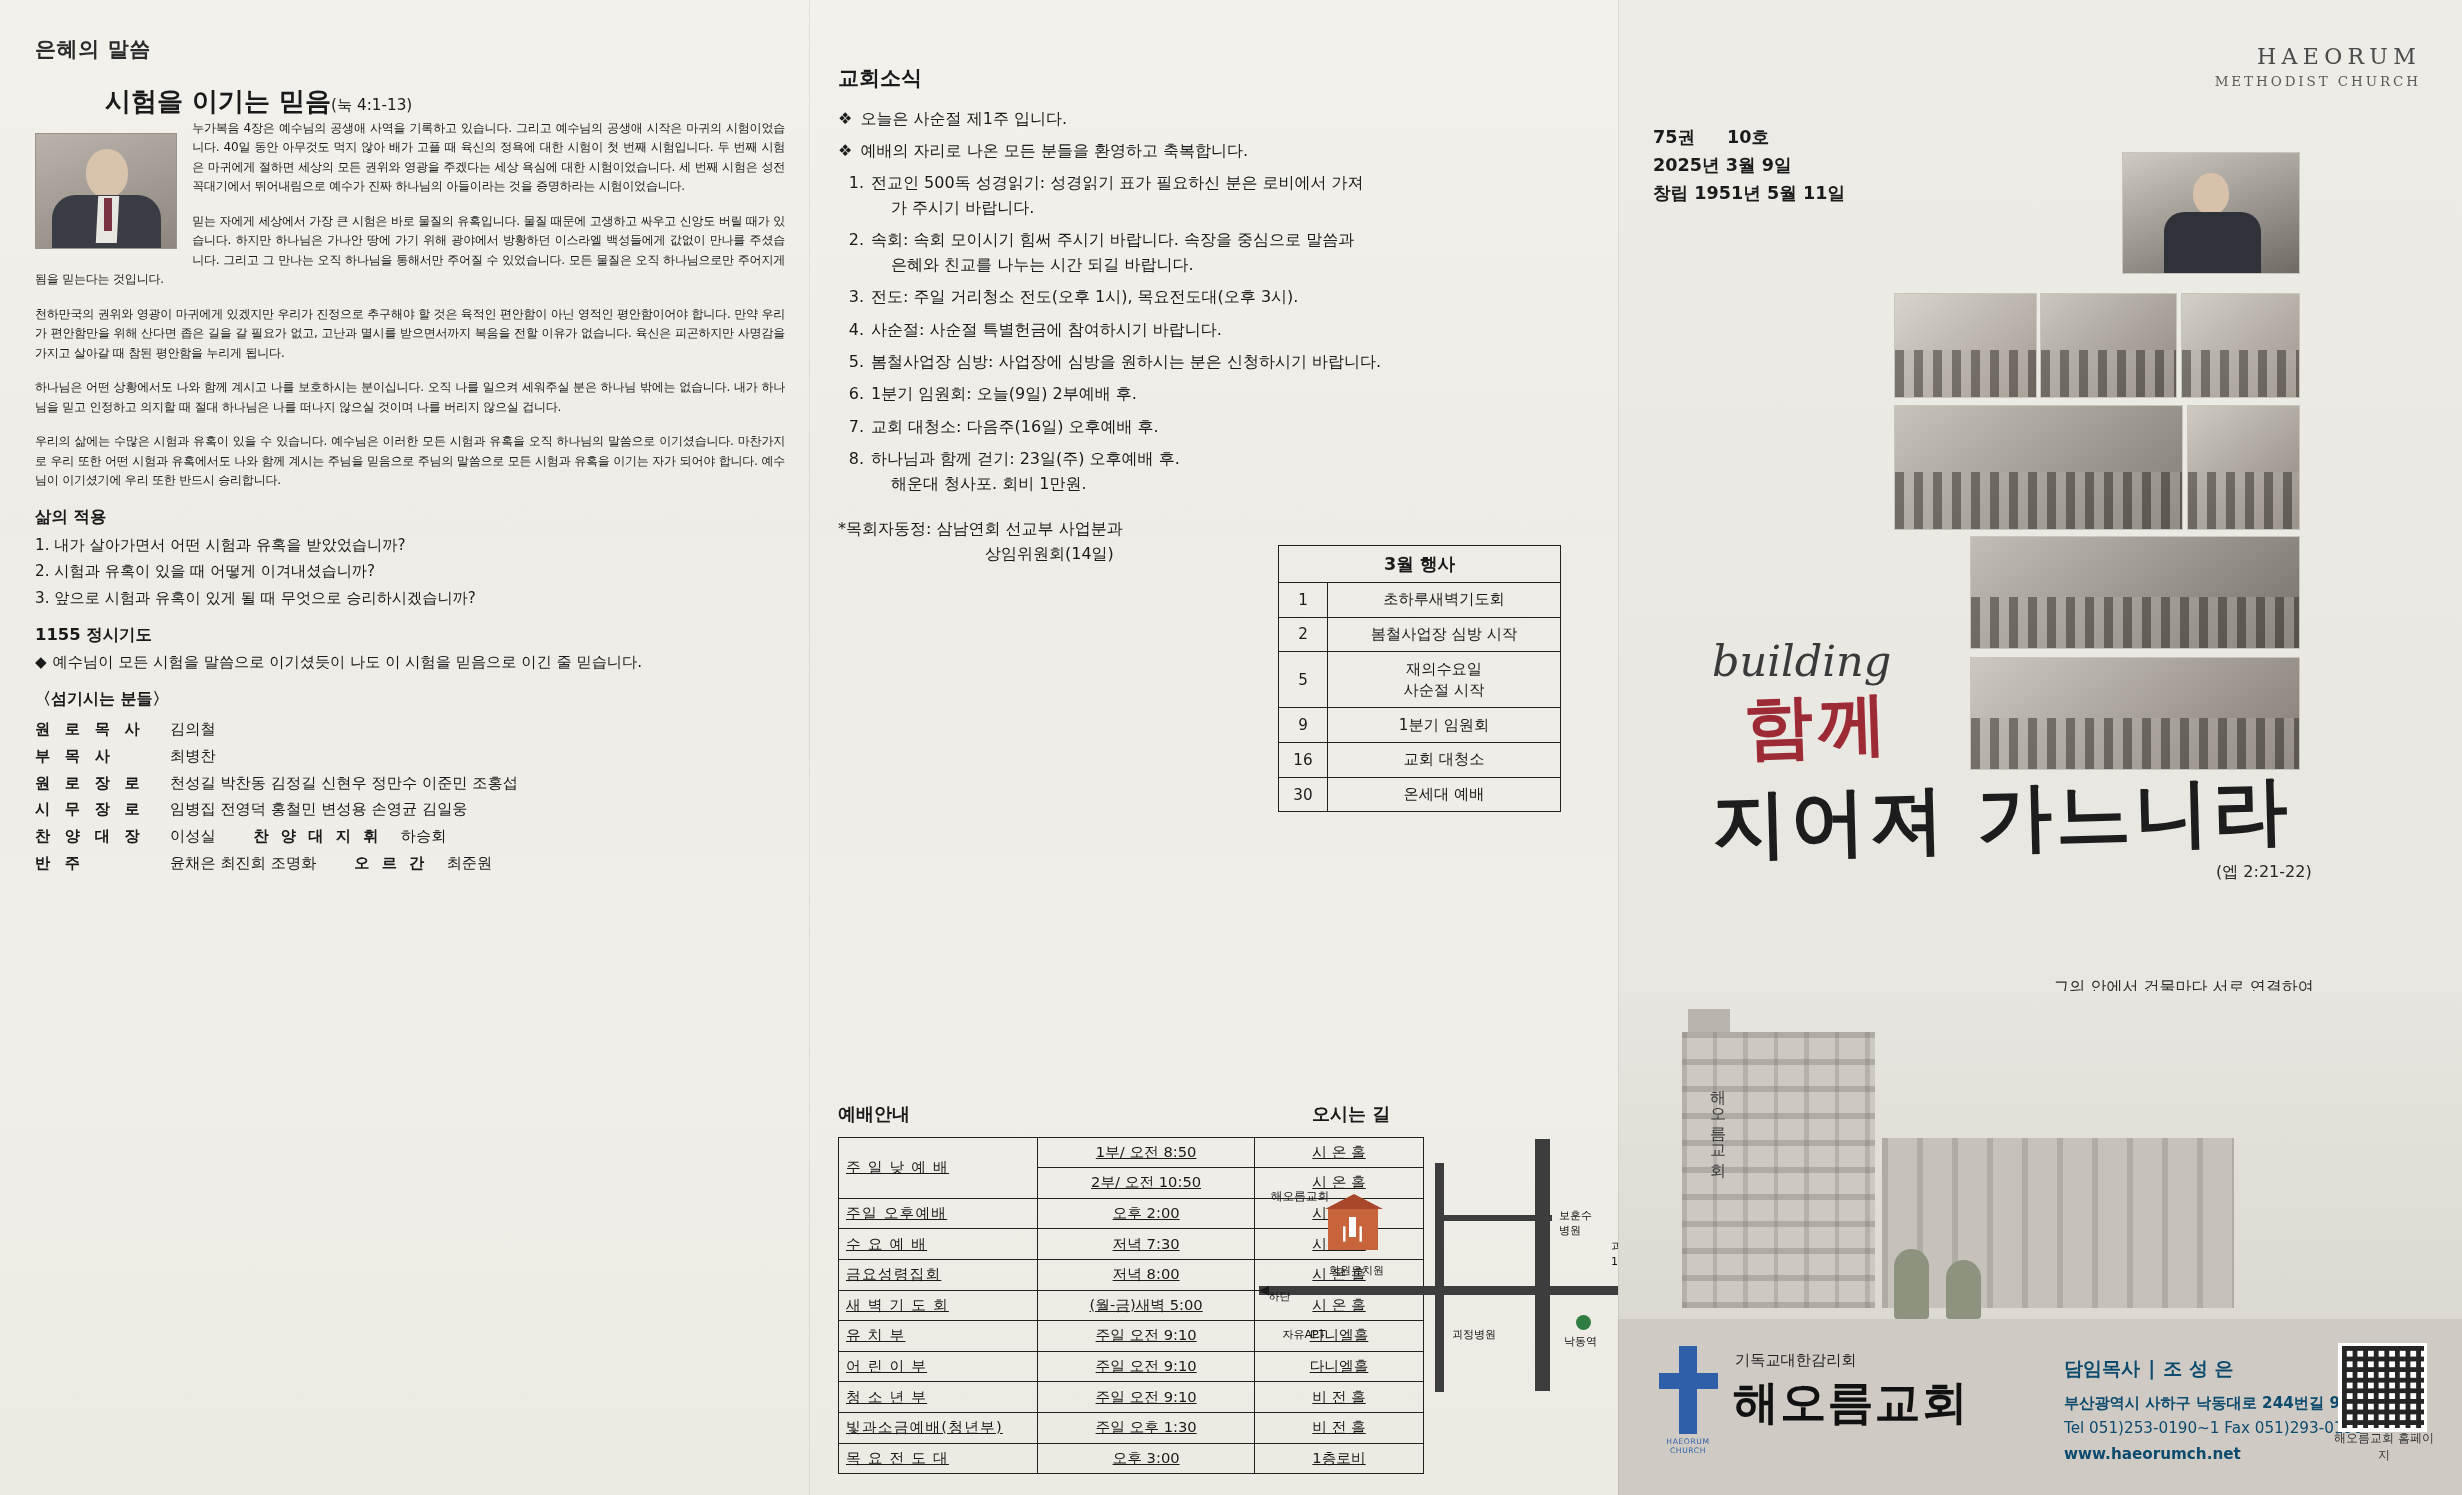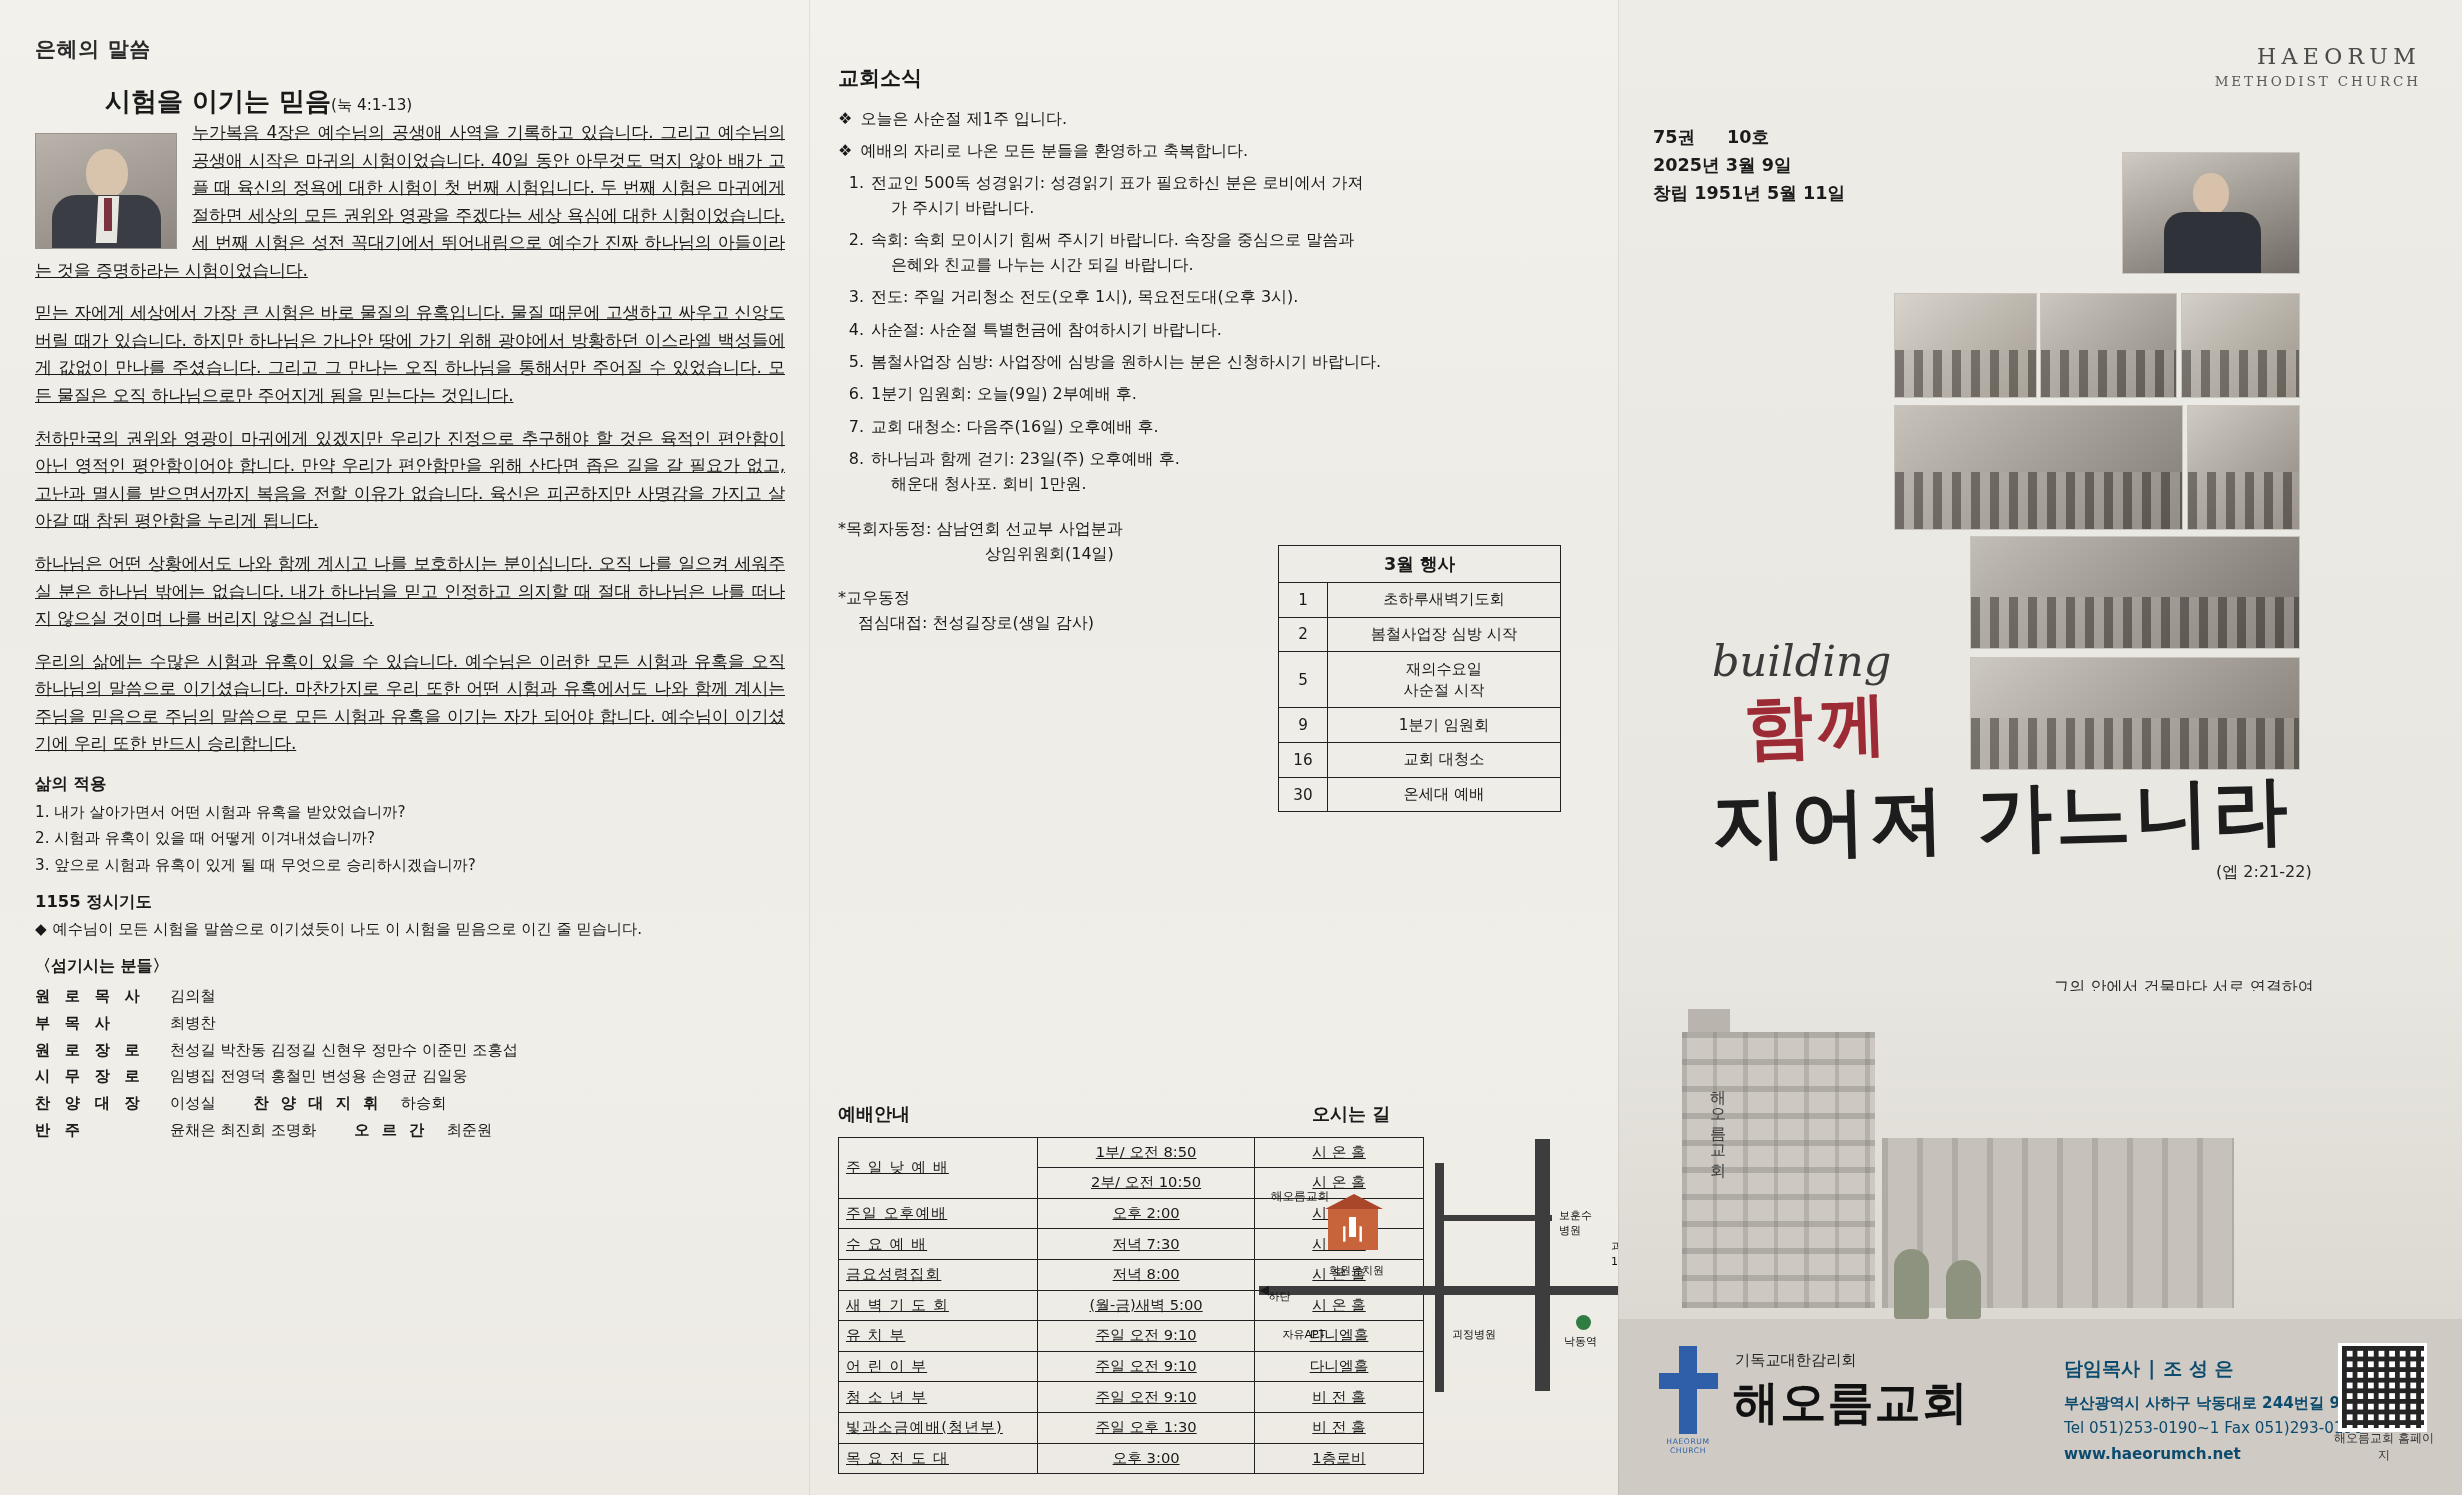--- a/index.html
+++ b/index.html
@@ -26,21 +26,21 @@
   .portrait{width:140px;height:114px;float:left;margin:14px 15.2px 5.9px 0;
     background:linear-gradient(160deg,#b9b3ab,#8d867e);
     border:0.6px solid #9a948c;position:relative;overflow:hidden;}
   .portrait .head{position:absolute;left:50px;top:15.2px;width:42px;height:49px;border-radius:48%;
     background:#d8c3ad;}
   .portrait .body{position:absolute;left:16.4px;top:61px;width:109px;height:56px;border-radius:23.5px 23.5px 0 0;
     background:#3b3d45;}
   .portrait .shirt{position:absolute;left:61px;top:62px;width:21px;height:47px;background:#e8e6e1;
     transform:skewX(-3deg);}
   .portrait .tie{position:absolute;left:68px;top:64px;width:7.6px;height:33px;background:#7b3340;}
-  .body-text{font-size:17px;line-height:1.62;text-align:justify;letter-spacing:-0.2px;text-decoration:underline;}
+  .body-text{font-size:12px;line-height:1.62;text-align:justify;letter-spacing:-0.2px;}
   .body-text p{margin:0 0 15.2px 0;}
   .apply-title{font-size:16.4px;font-weight:bold;margin:10.6px 0 4.7px;}
   ol.apply{margin:0;padding-left:0;list-style:none;font-size:15.2px;line-height:1.6;}
   ol.apply li{margin-bottom:2.3px;}
   .pray-title{font-size:16.4px;font-weight:bold;margin:14px 0 3.5px;}
   .pray-line{font-size:15.2px;line-height:1.6;display:flex;gap:5.9px;}
   .pray-line .dia{flex:0 0 auto;}
   .servants-title{font-size:16px;font-weight:bold;margin:15.2px 0 5.9px;}
   table.servants{border-collapse:collapse;font-size:15.2px;}
   table.servants td{padding:2.9px 0;vertical-align:top;}
@@ -292,24 +292,20 @@
         <span class="txt">
           <span>하나님과 함께 걷기: 23일(주) 오후예배 후.</span>
           <span class="sub-line">해운대 청사포. 회비 1만원.</span>
         </span>
       </li>
     </ol>
 
     <div class="note">
       <span>*목회자동정: 삼남연회 선교부 사업분과</span>
       <span class="ind">상임위원회(14일)</span>
-    </div>
-    <div class="note2">
-      <span>*교우동정</span>
-      <span class="ind">점심대접: 천성길장로(생일 감사)</span>
     </div>
   </div>
 
   <div class="events">
     <div class="cap">3월 행사</div>
     <table class="ev">
       <tbody>
           <tr>
         <td class="d">1</td>
         <td>초하루새벽기도회</td>

